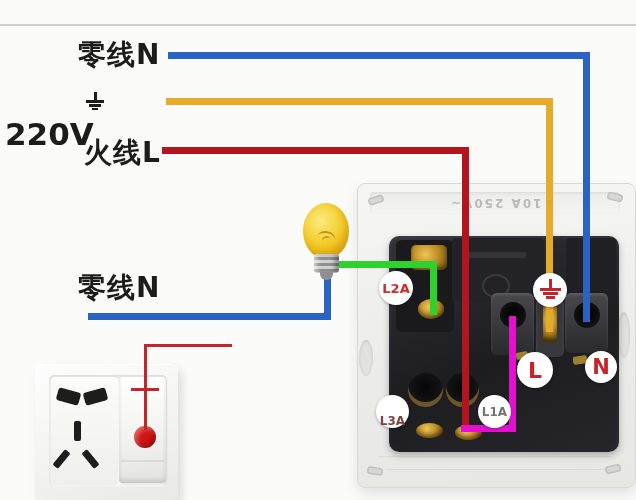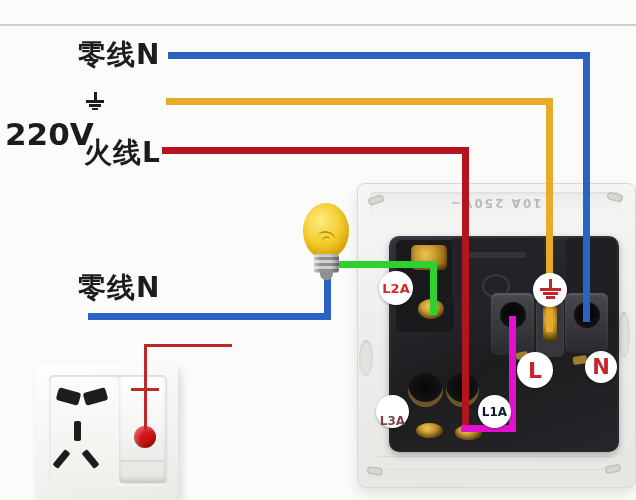--- a/index.html
+++ b/index.html
@@ -246,16 +246,16 @@
   <div class="circ c-l">
     <span style="color: rgb(196, 38, 44);">L</span>
   </div>
   <div class="circ c-n">
     <span style="color: rgb(196, 38, 44);">N</span>
   </div>
   <div class="circ c-l3a">
     <span style="color: rgb(124, 68, 68);">L3A</span>
   </div>
   <div class="circ c-l1a">
-    <span style="color: #0f172a;">L1A</span>
+    <span style="color: #737373;">L1A</span>
   </div>
 
 </div>
 
 </body></html>

